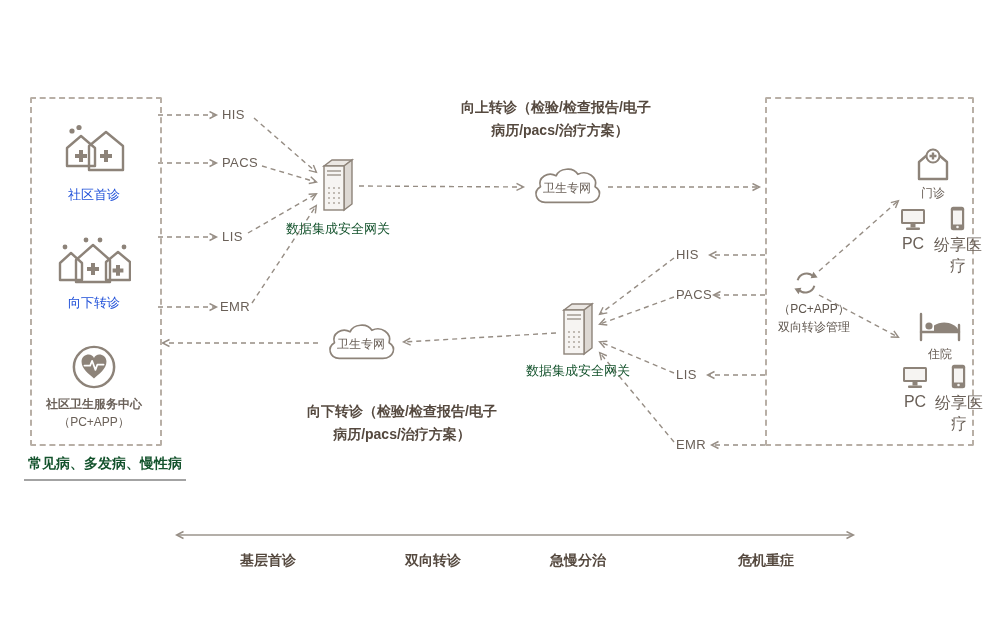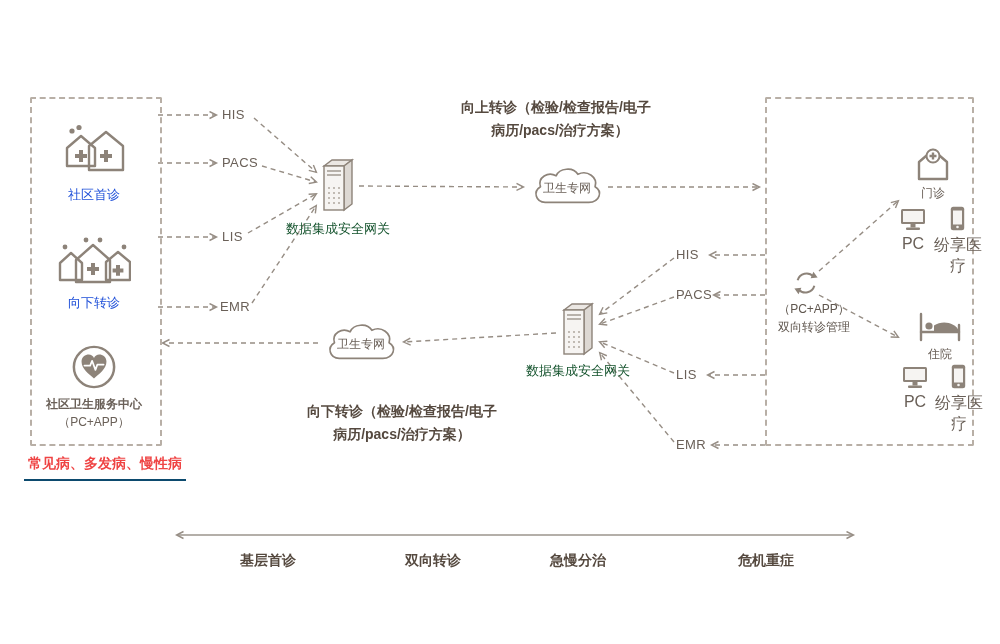--- a/index.html
+++ b/index.html
@@ -9,21 +9,21 @@
   .connectors{position:absolute;left:0;top:0;z-index:0;}
   .connectors path.flow{stroke:#968d84;stroke-width:1.4;fill:none;stroke-dasharray:5 4;marker-end:url(#arw);}
   .connectors path.axis{stroke:#9b948d;stroke-width:1.5;fill:none;marker-start:url(#arw);marker-end:url(#arw);}
   .dashed-box{border:2px dashed #b8afa6;border-radius:2px;z-index:1;}
   .txt{z-index:2;text-align:center;}
   .item-label{font-size:13px;color:#1d4ed8;}
   .sys-label{font-size:13px;color:#6a6058;letter-spacing:.4px;z-index:2;text-align:right;}
   .gw-label{font-size:13px;color:#14532d;}
   .cloud-label{position:absolute;left:0;top:17px;width:100%;text-align:center;font-size:12px;color:#6a6058;}
   .flow-text{font-size:14px;font-weight:bold;color:#55493f;line-height:1.6;}
-  .caption{font-size:14px;font-weight:bold;color:#ef4444;padding-bottom:6px;border-bottom:2px solid #0c4a6e;}
+  .caption{font-size:14px;font-weight:bold;color:#14532d;padding-bottom:6px;border-bottom:2px solid #a3a3a3;}
   .small-label{font-size:16px;color:#6a6058;}
   .mid-label{font-size:12px;color:#6a6058;}
   .referral-label{font-size:12px;color:#5f564e;line-height:1.5;}
   .axis-label{font-size:14px;font-weight:bold;color:#55493f;}
   .icon-wrap{z-index:2;}
 </style>
 </head>
 <body>
 
 <div class="canvas">

